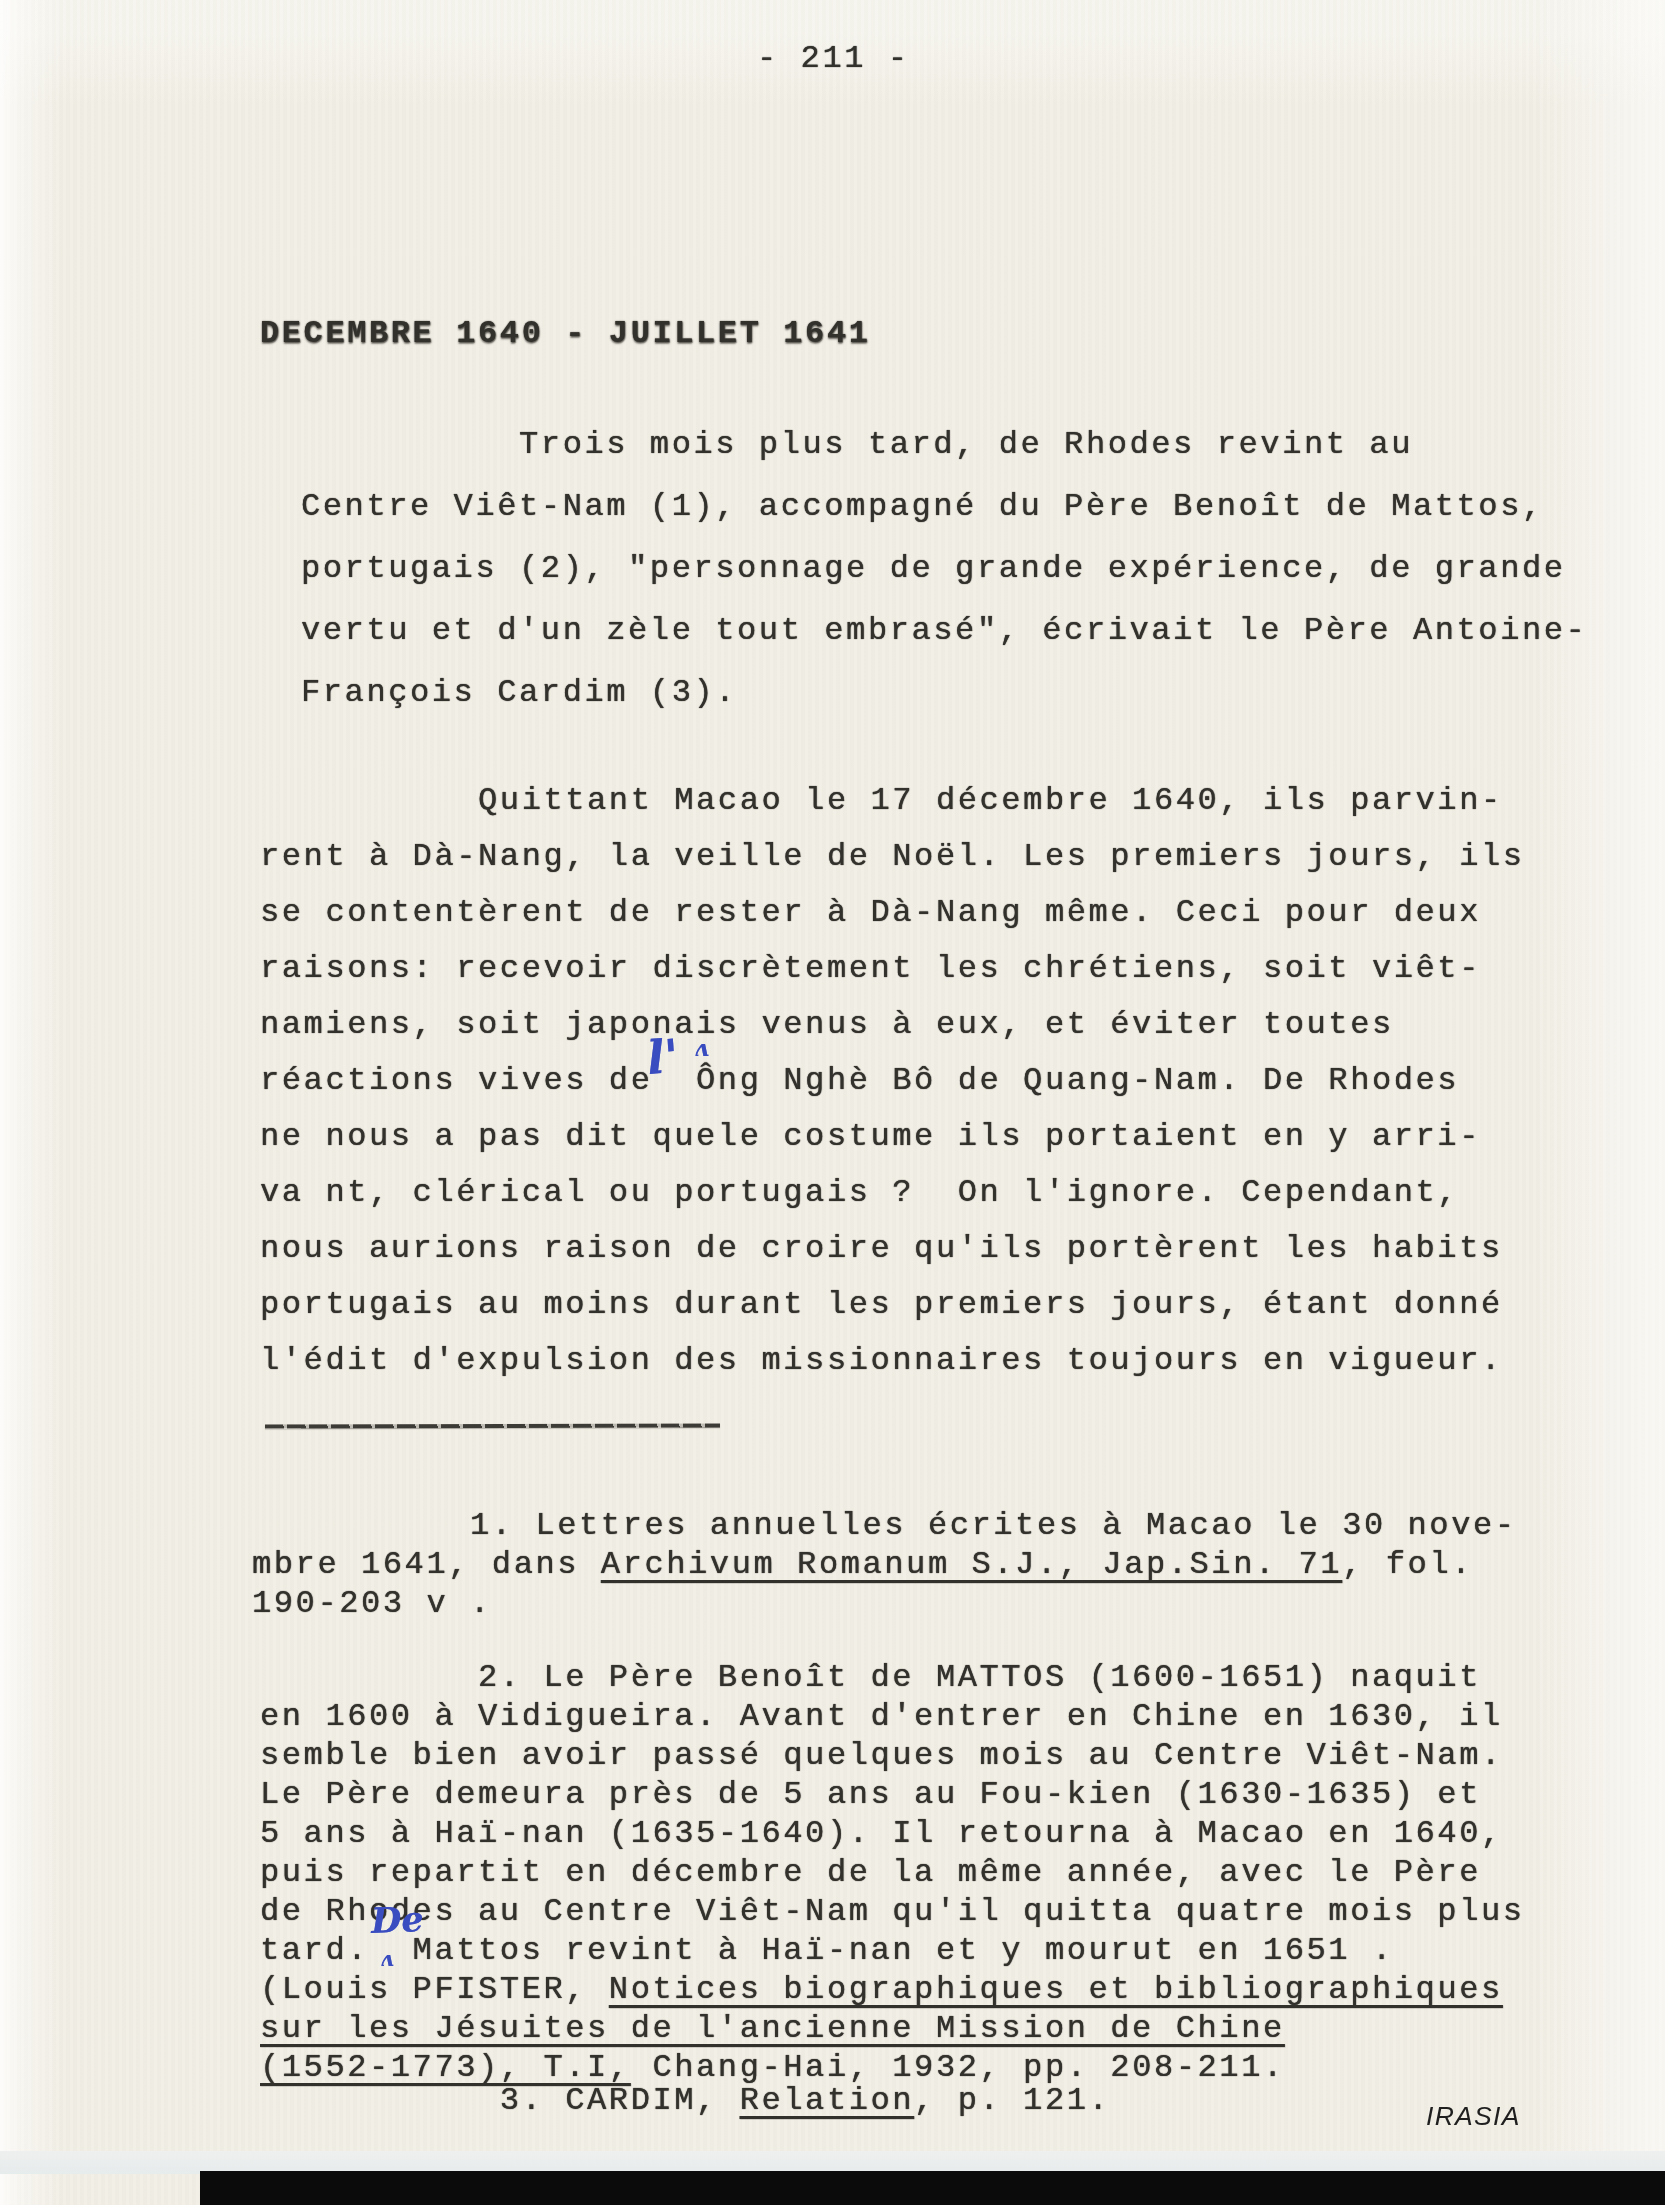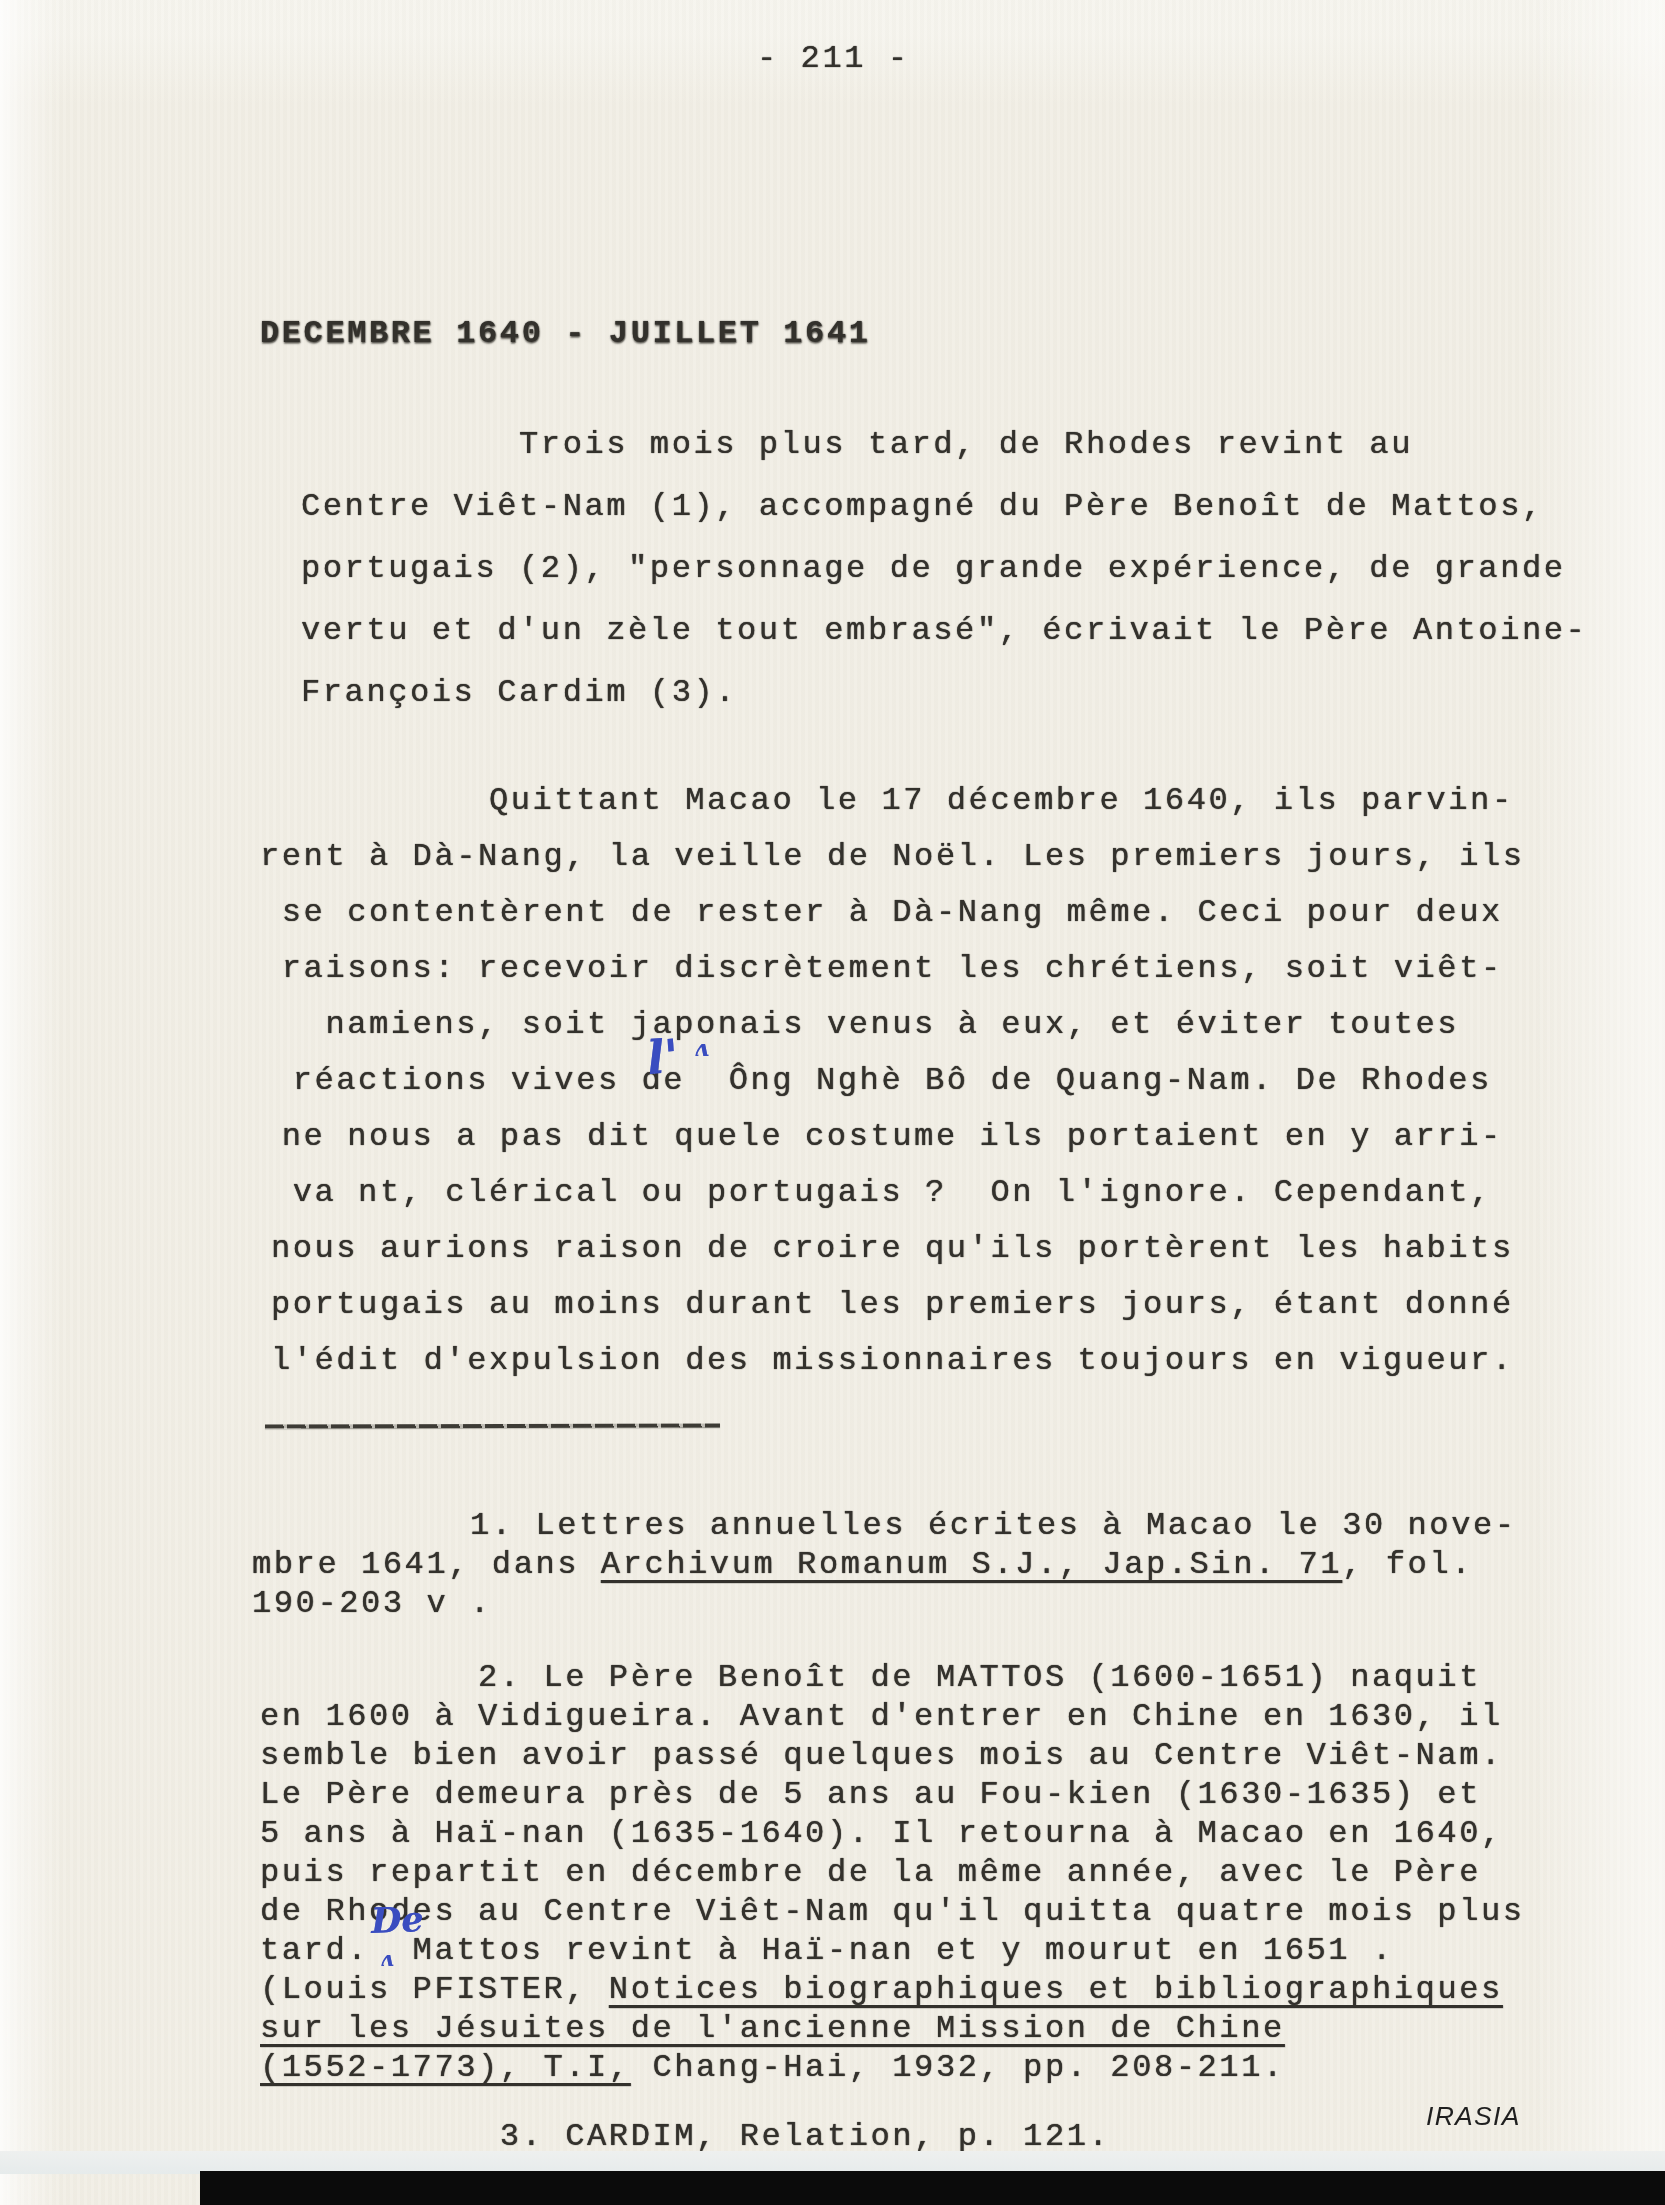--- a/index.html
+++ b/index.html
@@ -25,30 +25,30 @@
   .line{white-space:pre;}
   .heading{
     font-weight:bold;
     line-height:63px;
     text-shadow:0 1.8px 1.8px rgba(62,60,53,0.5), 0.9px 0.9px 1.3px rgba(62,60,53,0.55), 0 0 1.3px rgba(51,49,44,0.9);
   }
   .pageno{top:26.5px;left:757px;line-height:63px;text-align:right;}
   .h1{top:154px;left:260px;}
   .h2{top:302px;left:260px;}
   .para1{top:414px;left:260px;line-height:62px;margin-left:41px;}
-  .para2{top:773px;left:260px;line-height:56px;text-align:center;}
+  .para2{top:773px;left:260px;line-height:56px;}
   .fnsep{
     position:absolute;left:265px;top:1424px;width:455px;height:4.4px;
     background:repeating-linear-gradient(90deg,#3d3b35 0 18.5px, rgba(61,59,53,0.28) 18.5px 22px);
     transform:rotate(-0.15deg);
     box-shadow:0 0.9px 0.9px rgba(61,59,53,0.35);
   }
   .fn1{top:1506px;left:252px;line-height:39px;font-family:Liberation Mono, monospace;}
   .fn2{top:1658px;left:260px;line-height:39px;}
-  .fn3{top:2081px;left:260px;line-height:39px;margin-top:36px;}
+  .fn3{top:2081px;left:260px;line-height:39px;}
   .u{text-decoration:underline;text-decoration-thickness:2.6px;text-underline-offset:7px;}
   .ink{
     position:absolute;
     font-family:"DejaVu Serif",serif;
     font-style:italic;
     font-weight:bold;
     color:#3a4dc0;
     text-shadow:0 0 0.4px rgba(58,77,192,0.7);
   }
   .ink1{top:1030px;left:647px;font-size:46px;transform:rotate(-4deg);}

